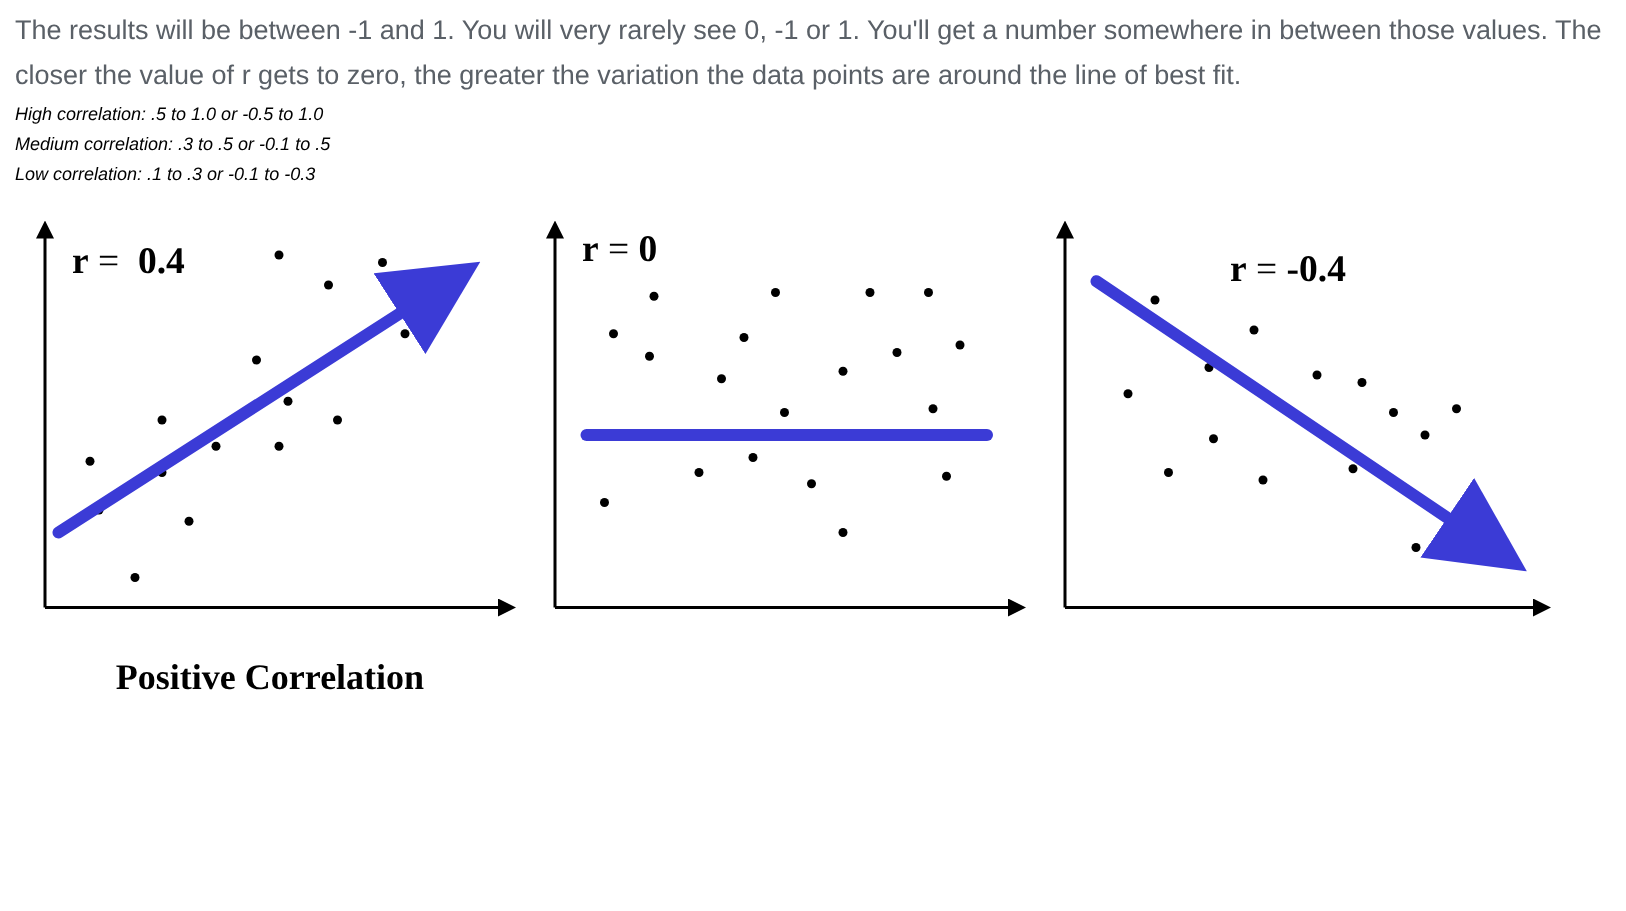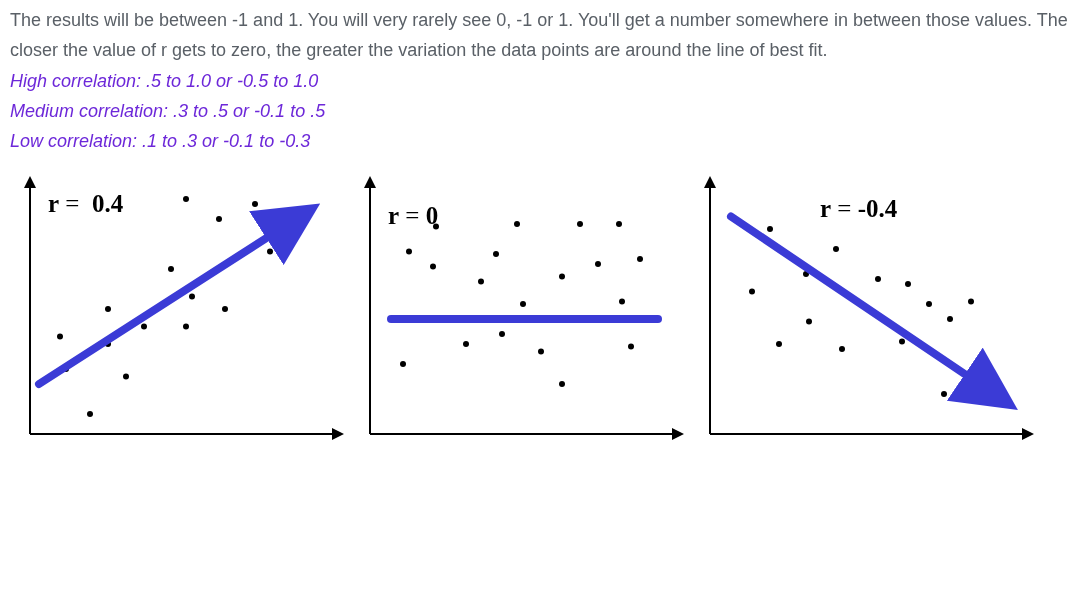--- a/index.html
+++ b/index.html
@@ -10,25 +10,25 @@
       box-sizing: border-box;
       color: #555b60;
     }
     .intro {
       font-size: 18px;
       line-height: 1.65;
       margin: 0 0 2px 0;
       color: #5a6067;
     }
     .rule {
-      font-size: 18px;
+      font-size: 12px;
       line-height: 1.65;
       font-style: italic;
       margin: 0;
-      color: #6d28d9;
+      color: #000000;
     }
     .rule .label {
       font-style: italic;
     }
     .rule .range {
       font-style: italic;
     }
     .charts {
       display: flex;
       justify-content: flex-start;
@@ -101,24 +101,25 @@
           <circle cx="176" cy="24.99999999999997" r="3" fill="#000"></circle>
           <circle cx="176" cy="152.5" r="3" fill="#000"></circle>
           <circle cx="182" cy="122.5" r="3" fill="#000"></circle>
           <circle cx="209" cy="45" r="3" fill="#000"></circle>
           <circle cx="215" cy="135" r="3" fill="#000"></circle>
           <circle cx="245" cy="30.00000000000003" r="3" fill="#000"></circle>
           <circle cx="260" cy="77.5" r="3" fill="#000"></circle>
         </g>
       <line id="trend-0" stroke="#3b3bd6" stroke-width="8" stroke-linecap="round" marker-end="url(#ab1)" x1="29" y1="210" x2="290" y2="42.50000000000003"></line>
     </svg>
+    <div class="caption">Positive Correlation</div>
   </div>
 
   <div class="chart">
-    <div class="r-label" style="left:38px; top:28px;">
+    <div class="r-label" style="left:38px; top:8px;">
       <span class="r-sym">r</span><span class="r-eq"> = </span><span class="r-val">0</span>
     </div>
     <svg width="340" height="290">
       <defs>
         <marker id="ah2" markerWidth="6" markerHeight="6" refX="4" refY="3" orient="auto">
           <path d="M0,0 L6,3 L0,6 Z" fill="#000"></path>
         </marker>
       </defs>
       <line x1="20" y1="260" x2="330" y2="260" stroke="#000" stroke-width="2" marker-end="url(#ah2)"></line>
       <line x1="20" y1="260" x2="20" y2="6" stroke="#000" stroke-width="2" marker-end="url(#ah2)"></line>

